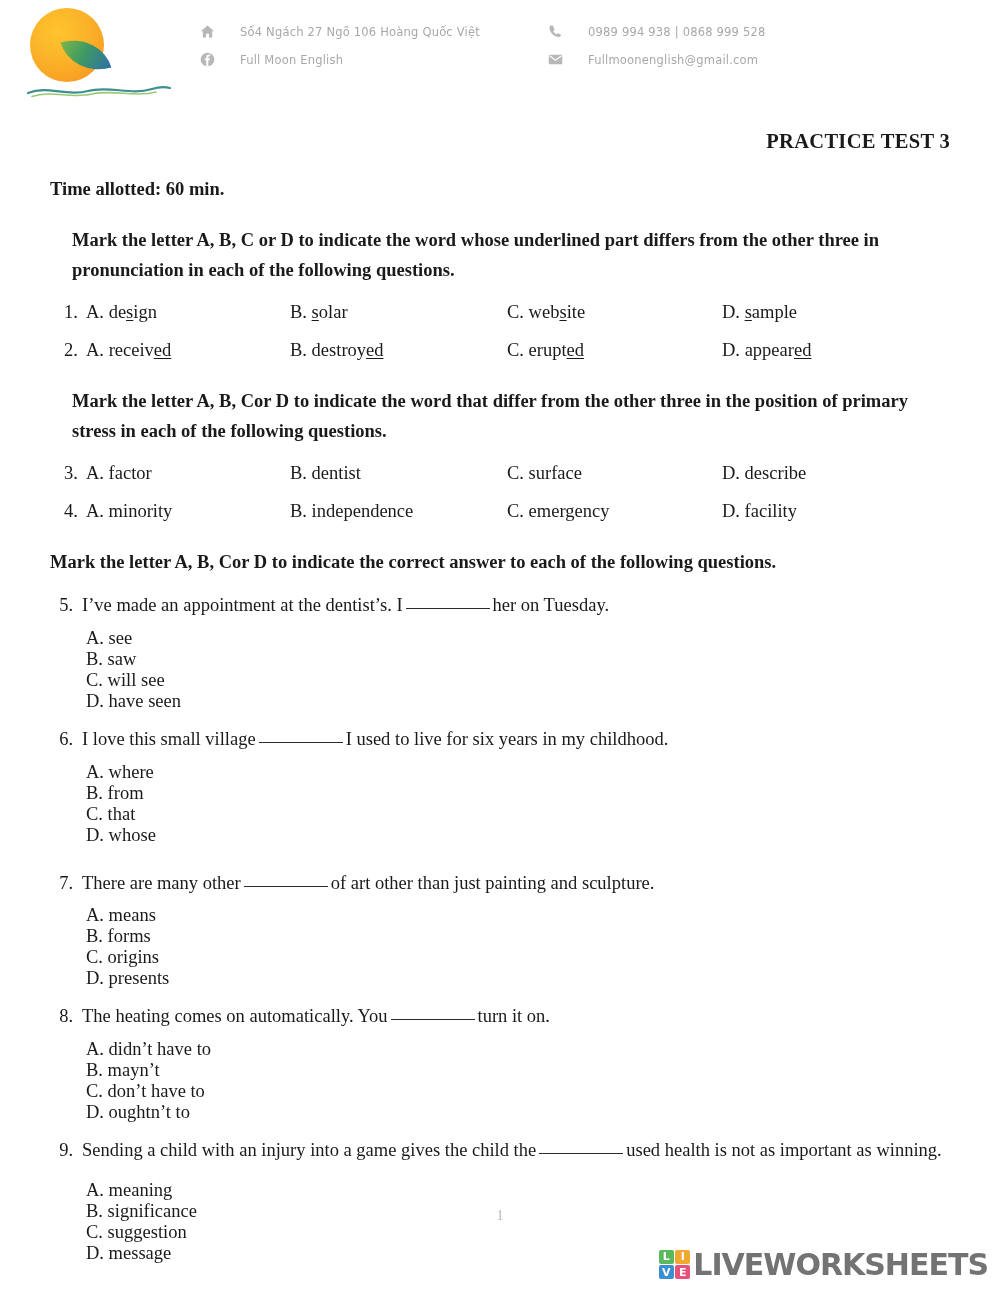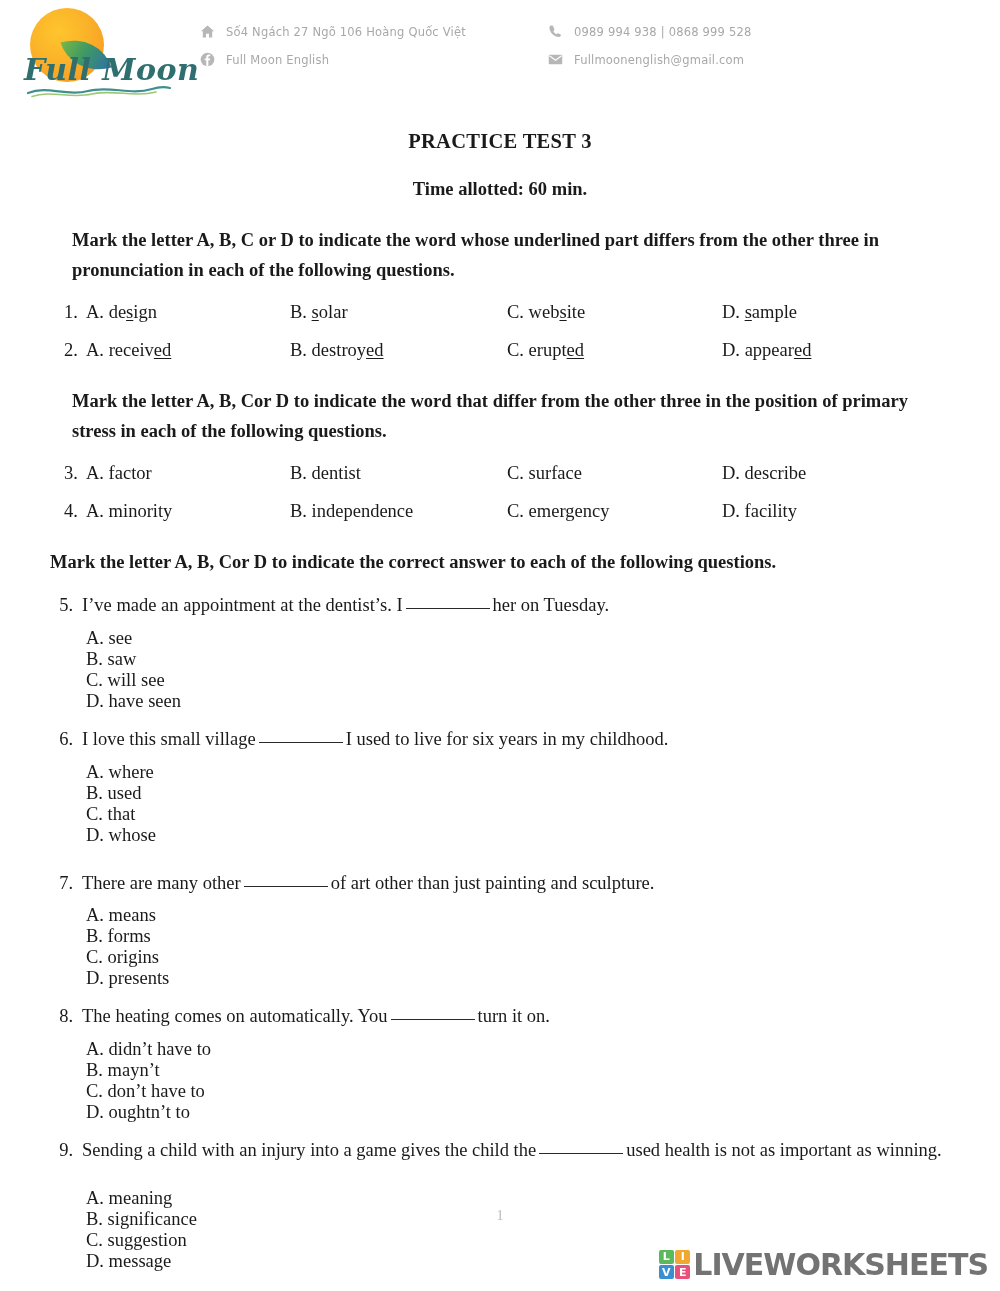--- a/index.html
+++ b/index.html
@@ -61,47 +61,46 @@
   }
 
   .header-info {
     flex: 1;
     padding-top: 18px;
     display: flex;
   }
   .info-col { display: flex; flex-direction: column; gap: 13px; }
   .info-col.left { width: 360px; padding-left: 20px; }
   .info-col.right { padding-left: 8px; }
-  .info-row { display: flex; align-items: center; gap: 11px; }
+  .info-row { display: flex; align-items: center; gap: 25px; }
   .info-ico {
     width: 15px; height: 15px;
     flex: 0 0 15px;
     fill: #b7b7b7;
     display: inline-block;
   }
   .info-text {
     font-family: "DejaVu Sans", sans-serif;
     font-size: 11.5px;
     color: #a8a8a8;
     letter-spacing: .2px;
     white-space: nowrap;
   }
 
   
   .sheet { padding: 12px 50px 0 50px; }
 
   .test-title {
-    text-align: center;
+    text-align: right;
     font-weight: bold;
     font-size: 20.5px;
     letter-spacing: .3px;
     margin: 14px 0 0 0;
   }
   .time-allotted {
-    text-align: center;
     font-weight: bold;
     font-size: 18.5px;
     margin: 26px 0 0 0;
   }
 
   .directive {
     font-weight: bold;
     font-size: 18.5px;
     line-height: 1.6;
     margin: 26px 0 0 0;
@@ -200,21 +199,20 @@
   }
 </style>
 </head>
 <body>
 
 <div class="page-header">
 
   <div class="brand-logo">
     <div class="sun-circle"></div>
     <div class="leaf-shape"></div>
-    <div class="brand-word">Full Moon</div>
     <svg class="brand-wave" viewBox="0 0 146 14">
       <path d="M2,9 C22,1 40,13 62,7 C84,1 104,12 126,5 C134,2.5 140,3 144,4" fill="none" stroke="#3f8f8f" stroke-width="2.2" stroke-linecap="round"></path>
       <path d="M6,12.5 C26,6 44,15 66,10 C88,5 108,14 130,8" fill="none" stroke="#7ab648" stroke-width="1.6" stroke-linecap="round" opacity=".75"></path>
     </svg>
   </div>
 
   <div class="header-info">
 
     <div class="info-col left">
       <div class="info-row">
@@ -315,21 +313,21 @@
     </div>
   </div>
 
   <div class="q-block">
     <div class="q-line">
       <span class="q-num">6.</span>
       <span class="q-text"><span>I love this small village</span><span class="blank"></span><span>I used to live for six years in my childhood.</span></span>
     </div>
     <div class="opt-row">
       <span class="opt c1">A. where</span>
-      <span class="opt c2">B. used</span>
+      <span class="opt c2">B. from</span>
       <span class="opt c3">C. that</span>
       <span class="opt c4">D. whose</span>
     </div>
   </div>
 
   <div class="q-block" style="margin-top:24px;">
     <div class="q-line">
       <span class="q-num">7.</span>
       <span class="q-text"><span>There are many other</span><span class="blank"></span><span>of art other than just painting and sculpture.</span></span>
     </div>
@@ -352,21 +350,21 @@
       <span class="opt c3">C. don’t have to</span>
       <span class="opt c4">D. oughtn’t to</span>
     </div>
   </div>
 
   <div class="q-block">
     <div class="q-line">
       <span class="q-num">9.</span>
       <span class="q-text"><span>Sending a child with an injury into a game gives the child the</span><span class="blank"></span><span>used health is not as important as winning.</span></span>
     </div>
-    <div class="opt-row" style="margin-top:24px;">
+    <div class="opt-row" style="margin-top:16px;">
       <span class="opt c1">A. meaning</span>
       <span class="opt c2">B. significance</span>
       <span class="opt c3">C. suggestion</span>
       <span class="opt c4">D. message</span>
     </div>
   </div>
 
 </div>
 
 <div class="page-number">1</div>

